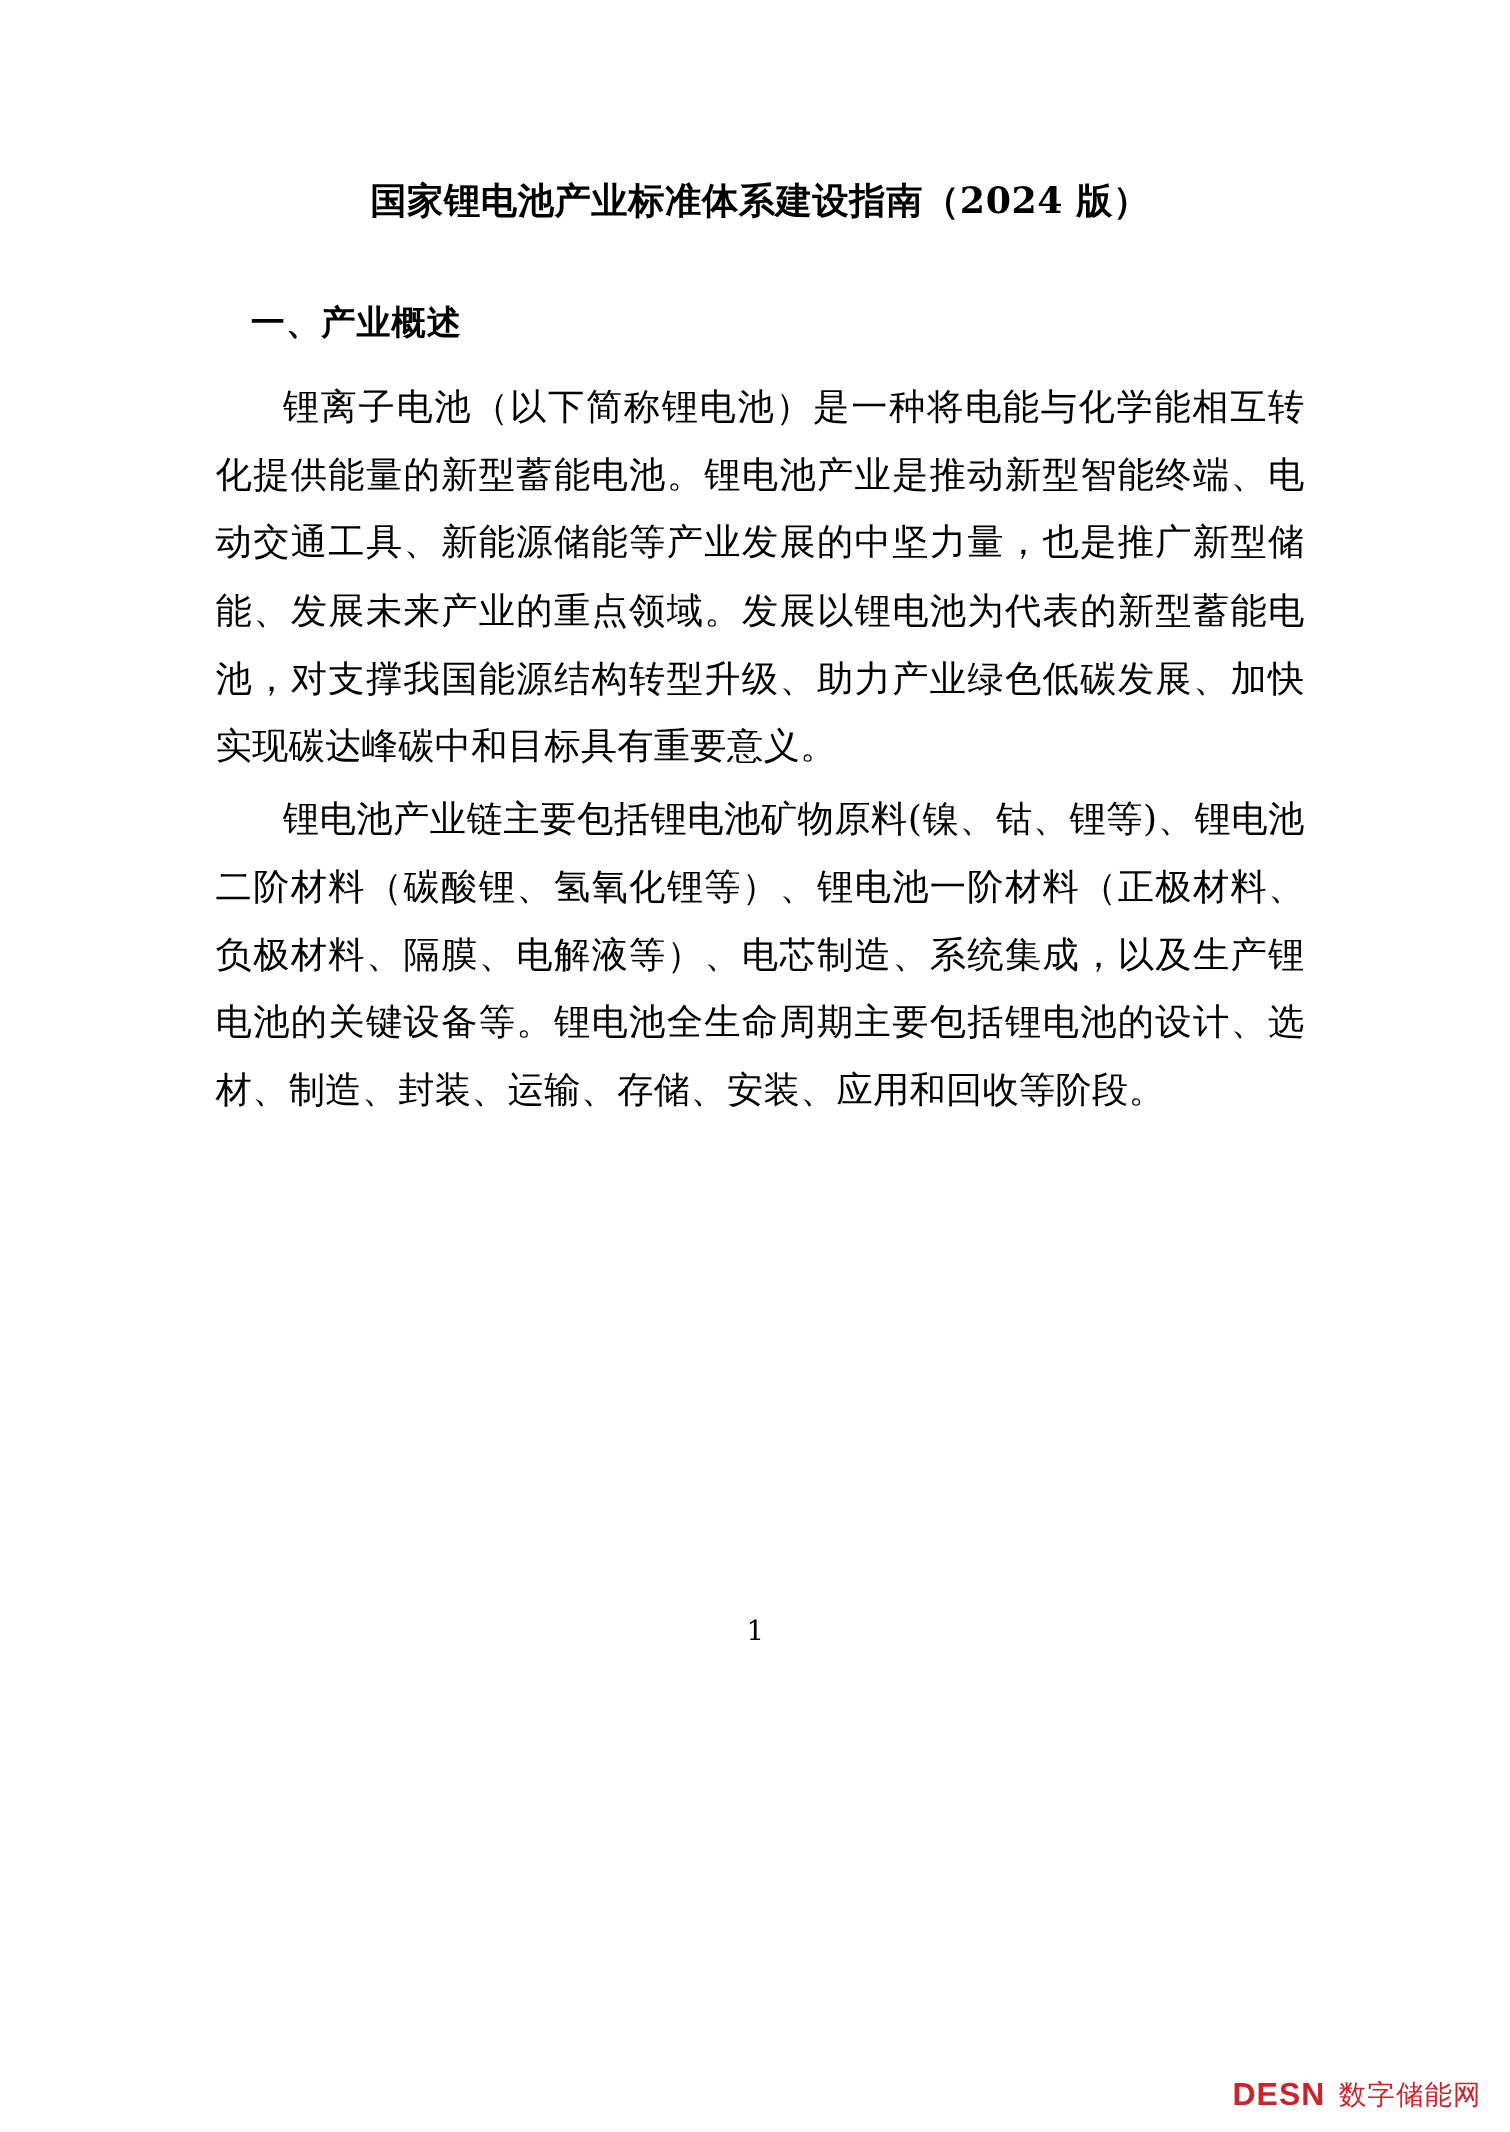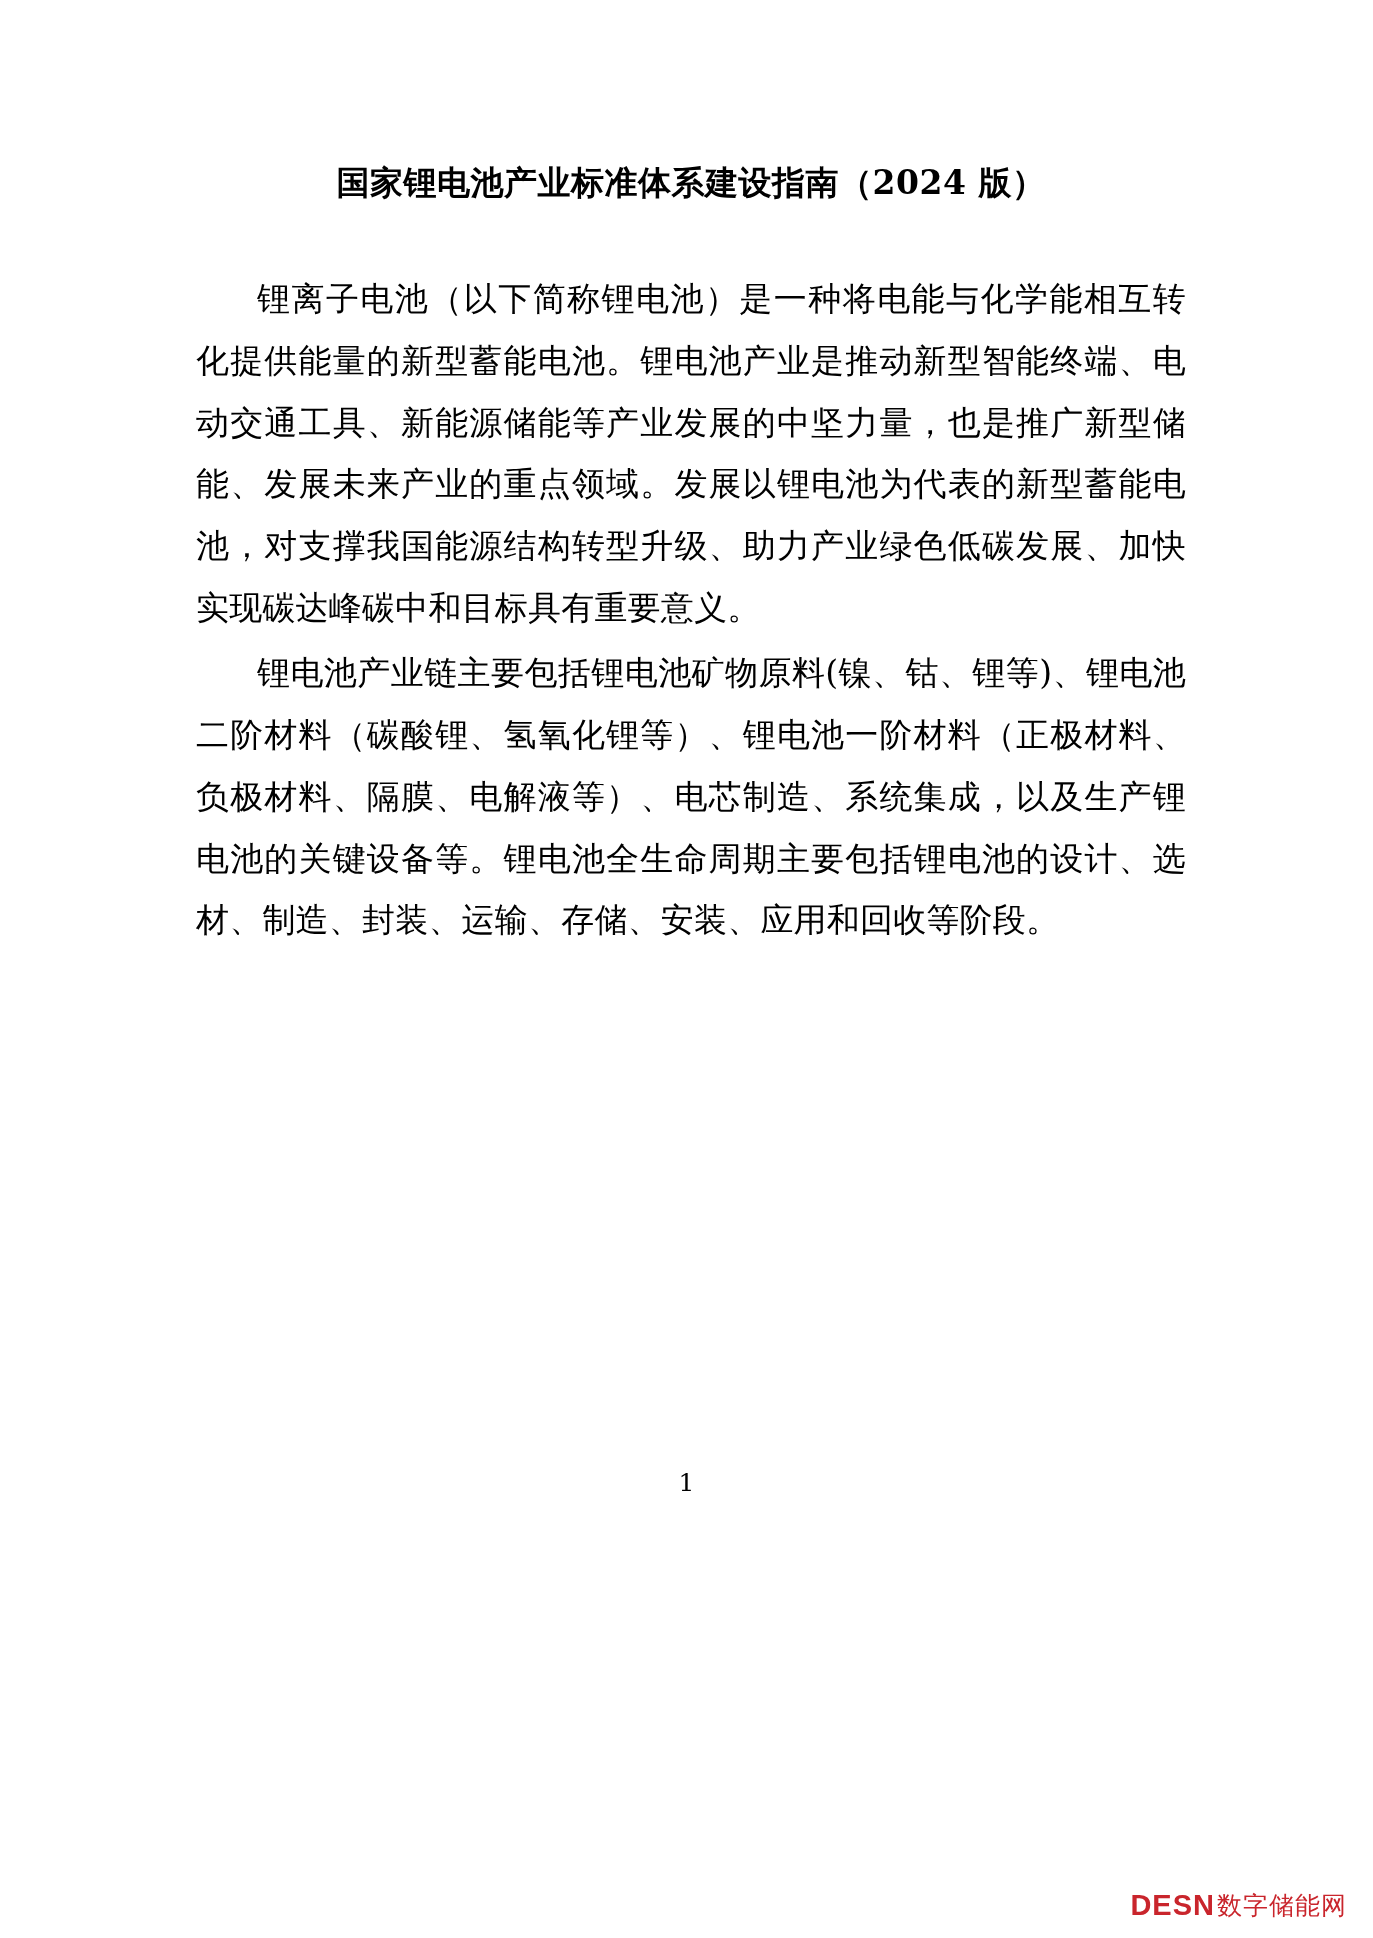--- a/index.html
+++ b/index.html
@@ -70,21 +70,21 @@
     font-size: 25px;
     font-family: "DejaVu Serif", "Liberation Serif", serif;
   }
 
   .watermark {
     position: absolute;
     right: 26px;
     bottom: 18px;
     display: flex;
     align-items: center;
-    gap: 2px;
+    gap: 12px;
     line-height: 1;
     justify-content: flex-end;
   }
   .watermark-mark {
     font-family: "Liberation Sans", sans-serif;
     font-weight: bold;
     font-size: 29px;
     color: #c9252c;
     letter-spacing: 1px;
   }
@@ -97,20 +97,21 @@
 </style>
 </head>
 <body>
 
 <div class="page">
 
   <div class="content">
 
     <h1 class="doc-title">国家锂电池产业标准体系建设指南（2024 版）</h1>
 
+    <h2 class="section-heading">一、产业概述</h2>
 
     <p class="para">锂离子电池（以下简称锂电池）是一种将电能与化学能相互转化提供能量的新型蓄能电池。锂电池产业是推动新型智能终端、电动交通工具、新能源储能等产业发展的中坚力量，也是推广新型储能、发展未来产业的重点领域。发展以锂电池为代表的新型蓄能电池，对支撑我国能源结构转型升级、助力产业绿色低碳发展、加快实现碳达峰碳中和目标具有重要意义。</p>
 
     <p class="para">锂电池产业链主要包括锂电池矿物原料(镍、钴、锂等)、锂电池二阶材料（碳酸锂、氢氧化锂等）、锂电池一阶材料（正极材料、负极材料、隔膜、电解液等）、电芯制造、系统集成，以及生产锂电池的关键设备等。锂电池全生命周期主要包括锂电池的设计、选材、制造、封装、运输、存储、安装、应用和回收等阶段。</p>
 
 
   </div>
 
   <div class="page-number">1</div>
 

